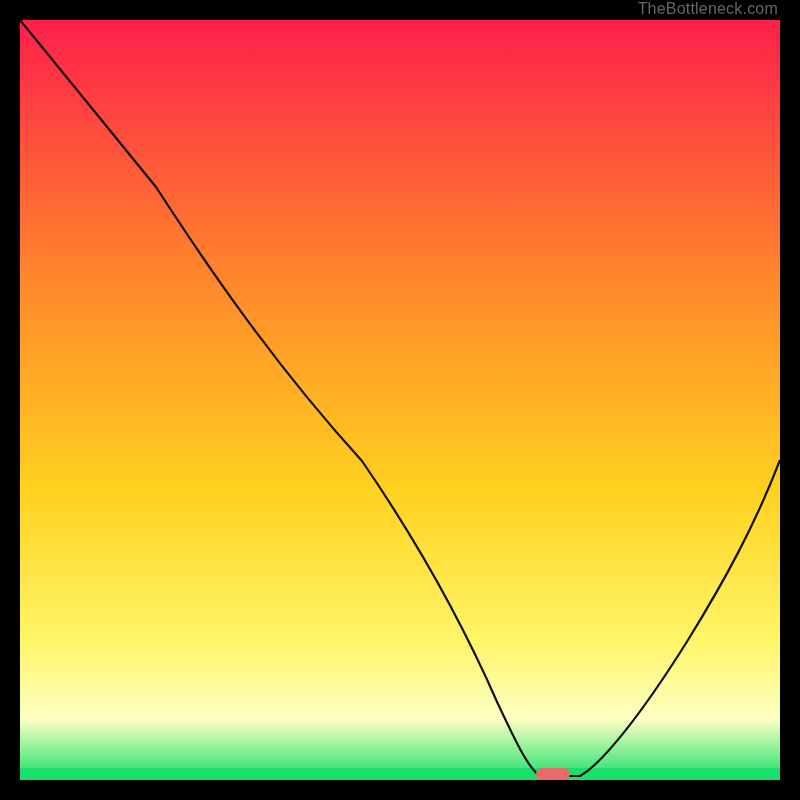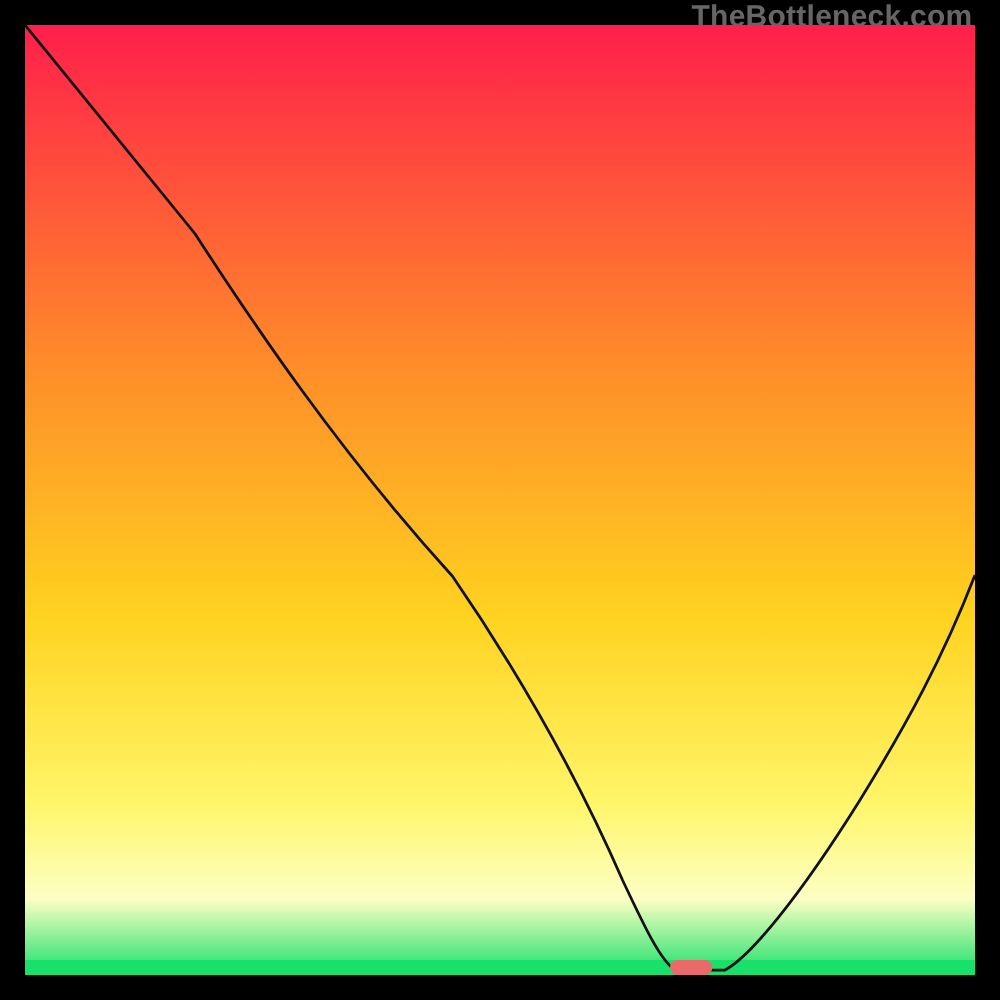--- a/index.html
+++ b/index.html
@@ -16,23 +16,23 @@
     left: 20px;
     top: 20px;
     width: 760px;
     height: 760px;
     background: #000;
   }
   .watermark {
     position: absolute;
     top: 0;
     right: 22px;
-    font-size: 24px;
+    font-size: 16px;
     color: #666;
-    font-weight: 700;
+    font-weight: 400;
     letter-spacing: 0.2px;
   }
   svg.plot {
     position: absolute;
     left: 20px;
     top: 20px;
     width: 760px;
     height: 760px;
   }
   .curve {

